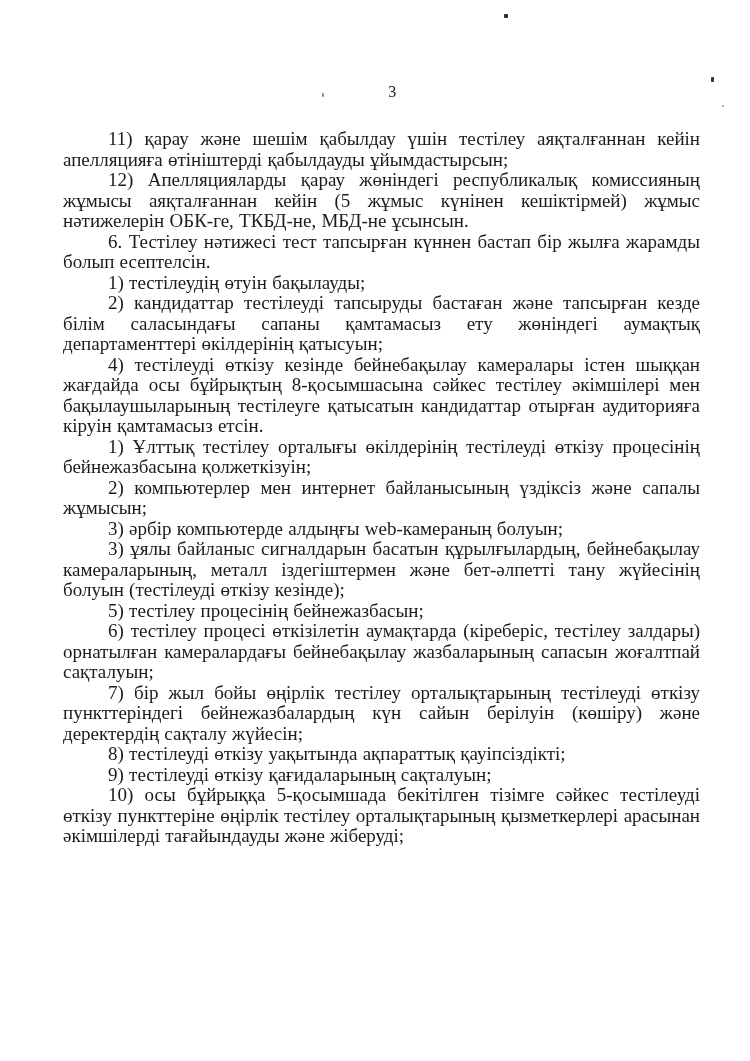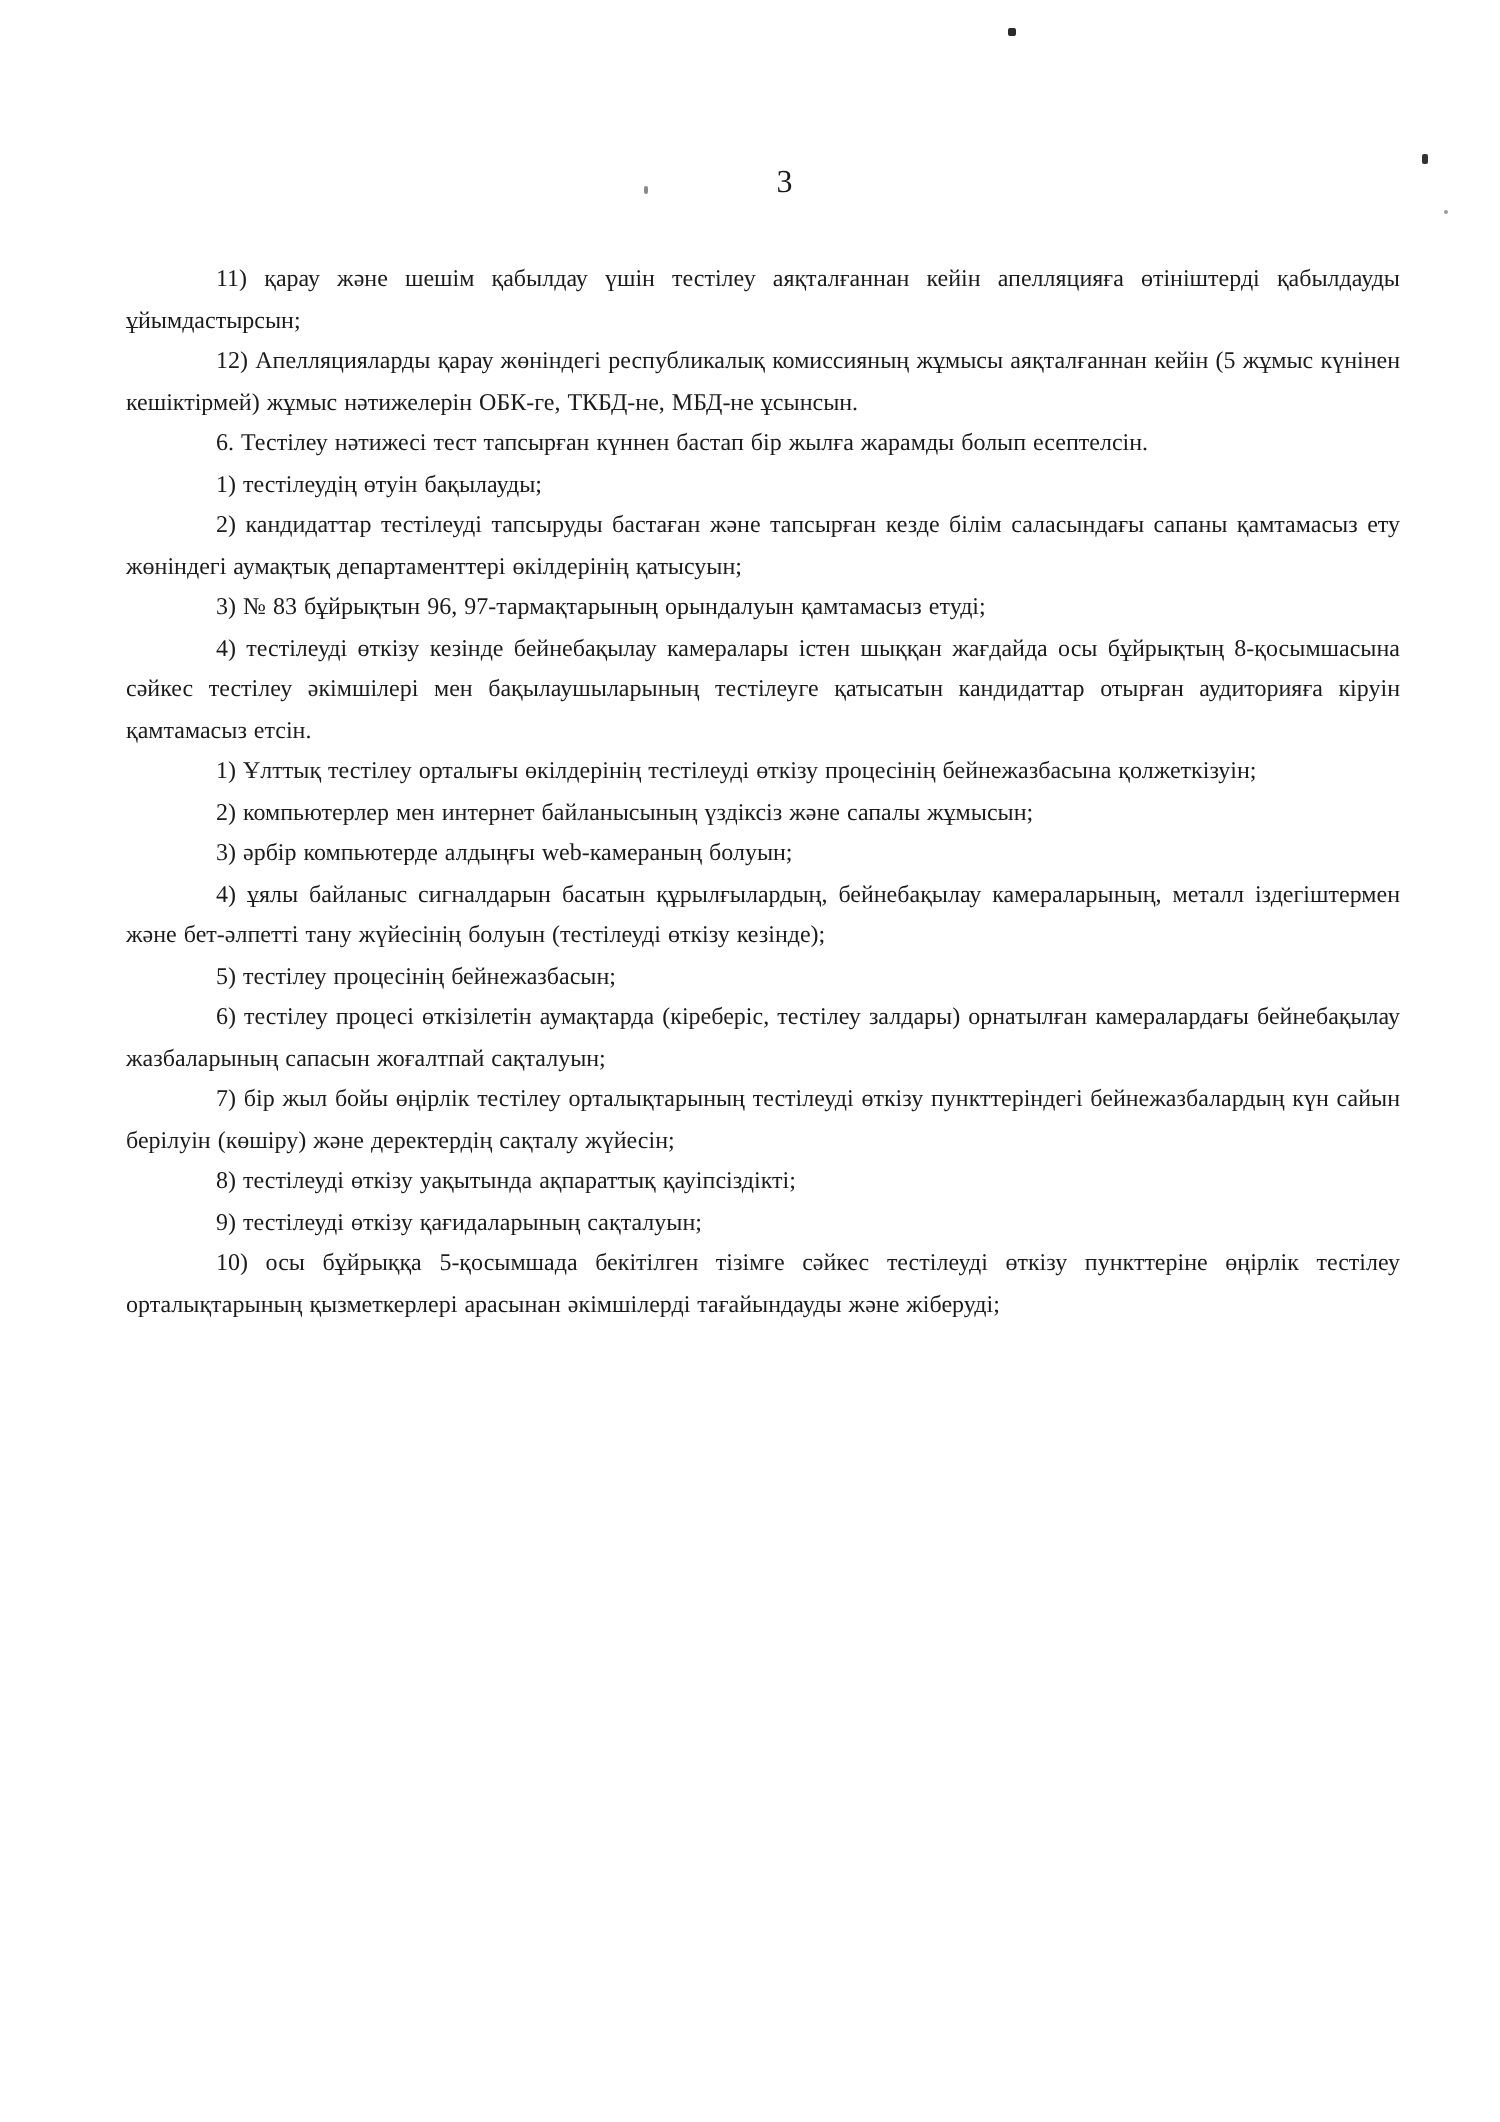--- a/index.html
+++ b/index.html
@@ -28,21 +28,21 @@
     font-size: 16px;
     line-height: 20px;
     margin-bottom: 27px;
     letter-spacing: 0.5px;
   }
   .body-text p {
     margin: 0;
     padding: 0;
     text-indent: 45px;
     text-align: justify;
-    font-size: 12px;
+    font-size: 19px;
     line-height: 20.5px;
     word-spacing: 0.5px;
   }
   
   .speck {
     position: absolute;
     background: #3a3a3a;
     border-radius: 1px;
   }
   .speck.s1 { left: 504px; top: 14px;  width: 4px; height: 4px; background:#2a2a2a; }
@@ -63,26 +63,25 @@
   <div class="content">
     <div class="page-num">3</div>
 
     <div class="body-text">
 
     <p>11) қарау және шешім қабылдау үшін тестілеу аяқталғаннан кейін апелляцияға өтініштерді қабылдауды ұйымдастырсын;</p>
         <p>12) Апелляцияларды қарау жөніндегі республикалық комиссияның жұмысы аяқталғаннан кейін (5 жұмыс күнінен кешіктірмей) жұмыс нәтижелерін ОБК-ге, ТКБД-не, МБД-не ұсынсын.</p>
         <p>6. Тестілеу нәтижесі тест тапсырған күннен бастап бір жылға жарамды болып есептелсін.</p>
         <p>1) тестілеудің өтуін бақылауды;</p>
         <p>2) кандидаттар тестілеуді тапсыруды бастаған және тапсырған кезде білім саласындағы сапаны қамтамасыз ету жөніндегі аумақтық департаменттері өкілдерінің қатысуын;</p>
-        <p>3) № 83 бұйрықтын 96, 97-тармақтарының орындалуын қамтамасыз етуді;</p>
         <p>4) тестілеуді өткізу кезінде бейнебақылау камералары істен шыққан жағдайда осы бұйрықтың 8-қосымшасына сәйкес тестілеу әкімшілері мен бақылаушыларының тестілеуге қатысатын кандидаттар отырған аудиторияға кіруін қамтамасыз етсін.</p>
         <p>1) Ұлттық тестілеу орталығы өкілдерінің тестілеуді өткізу процесінің бейнежазбасына қолжеткізуін;</p>
         <p>2) компьютерлер мен интернет байланысының үздіксіз және сапалы жұмысын;</p>
         <p>3) әрбір компьютерде алдыңғы web-камераның болуын;</p>
-        <p>4) ұялы байланыс сигналдарын басатын құрылғылардың, бейнебақылау камераларының, металл іздегіштермен және бет-әлпетті тану жүйесінің болуын (тестілеуді өткізу кезінде);</p>
+        <p>3) ұялы байланыс сигналдарын басатын құрылғылардың, бейнебақылау камераларының, металл іздегіштермен және бет-әлпетті тану жүйесінің болуын (тестілеуді өткізу кезінде);</p>
         <p>5) тестілеу процесінің бейнежазбасын;</p>
         <p>6) тестілеу процесі өткізілетін аумақтарда (кіреберіс, тестілеу залдары) орнатылған камералардағы бейнебақылау жазбаларының сапасын жоғалтпай сақталуын;</p>
         <p>7) бір жыл бойы өңірлік тестілеу орталықтарының тестілеуді өткізу пункттеріндегі бейнежазбалардың күн сайын берілуін (көшіру) және деректердің сақталу жүйесін;</p>
         <p>8) тестілеуді өткізу уақытында ақпараттық қауіпсіздікті;</p>
         <p>9) тестілеуді өткізу қағидаларының сақталуын;</p>
         <p>10) осы бұйрыққа 5-қосымшада бекітілген тізімге сәйкес тестілеуді өткізу пункттеріне өңірлік тестілеу орталықтарының қызметкерлері арасынан әкімшілерді тағайындауды және жіберуді;</p>
       </div>
   </div>
 </div>
 

